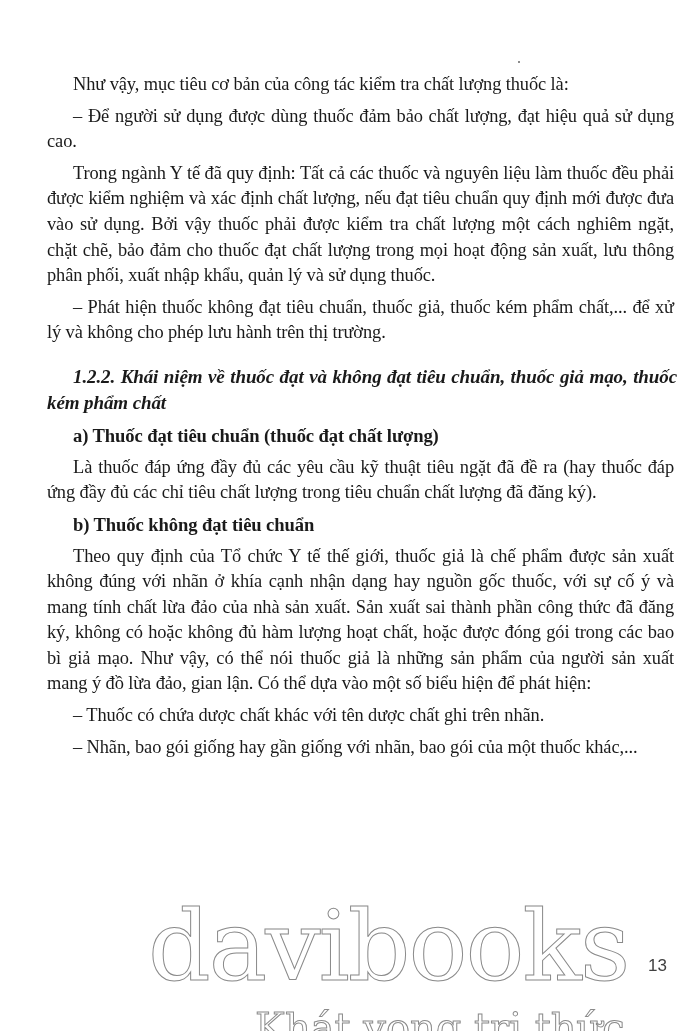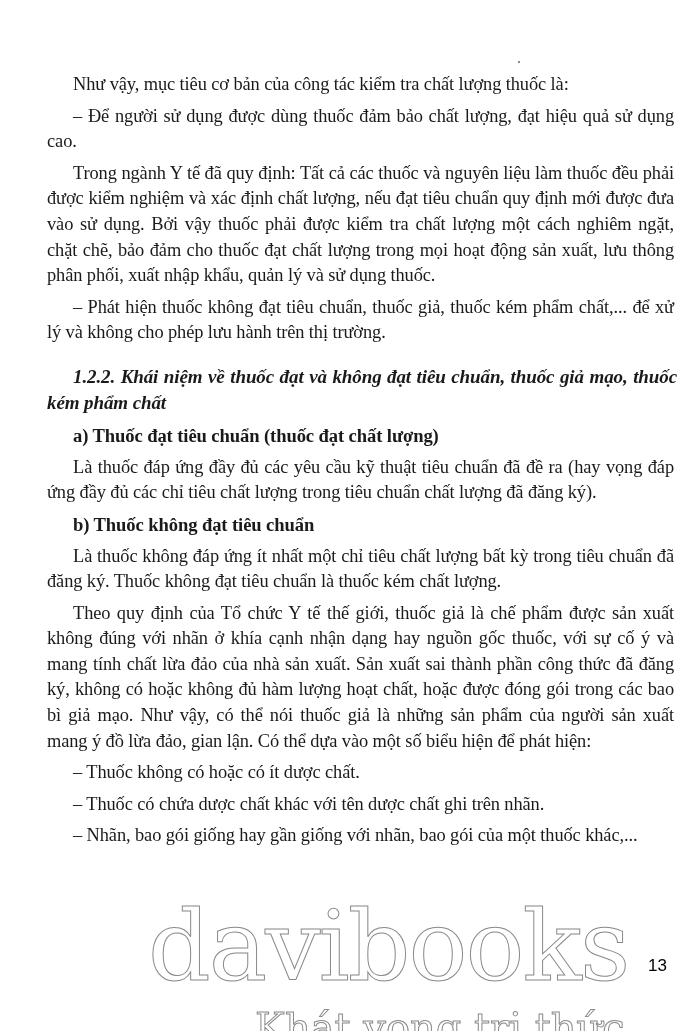--- a/index.html
+++ b/index.html
@@ -23,21 +23,21 @@
   .h-sub {
     margin: 5px 0 6px 0; text-indent: 26px;
     font-weight: bold; font-size: 18.6px;
   }
   .dot {
     position: absolute; left: 518px; top: 61px; width: 2px; height: 2px;
     background: #666; border-radius: 1px;
   }
   .page-number {
     position: absolute; right: 33px; top: 956px;
-    font-family: "Liberation Sans", sans-serif; font-size: 17px; color: #000000;
+    font-family: "Liberation Sans", sans-serif; font-size: 17px; color: #404040;
   }
   .wm-main {
     position: absolute; left: 148px; top: 897px;
     font-family: "DejaVu Serif", serif; font-size: 98px; line-height: 1;
     color: transparent; -webkit-text-stroke: 1px #8a8a8a;
     letter-spacing: -2px;
   }
   .wm-sub {
     position: absolute; left: 255px; top: 1007px;
     font-family: "DejaVu Serif", serif; font-size: 40px; line-height: 1;
@@ -51,26 +51,24 @@
 
 <div class="page">
   <p class="p">Như vậy, mục tiêu cơ bản của công tác kiểm tra chất lượng thuốc là:</p>
   <p class="p">– Để người sử dụng được dùng thuốc đảm bảo chất lượng, đạt hiệu quả sử dụng cao.</p>
   <p class="p">Trong ngành Y tế đã quy định: Tất cả các thuốc và nguyên liệu làm thuốc đều phải được kiểm nghiệm và xác định chất lượng, nếu đạt tiêu chuẩn quy định mới được đưa vào sử dụng. Bởi vậy thuốc phải được kiểm tra chất lượng một cách nghiêm ngặt, chặt chẽ, bảo đảm cho thuốc đạt chất lượng trong mọi hoạt động sản xuất, lưu thông phân phối, xuất nhập khẩu, quản lý và sử dụng thuốc.</p>
   <p class="p">– Phát hiện thuốc không đạt tiêu chuẩn, thuốc giả, thuốc kém phẩm chất,... để xử lý và không cho phép lưu hành trên thị trường.</p>
 
   <p class="h-section">1.2.2. Khái niệm về thuốc đạt và không đạt tiêu chuẩn, thuốc giả mạo, thuốc kém phẩm chất</p>
 
   <p class="h-sub">a) Thuốc đạt tiêu chuẩn (thuốc đạt chất lượng)</p>
-  <p class="p">Là thuốc đáp ứng đầy đủ các yêu cầu kỹ thuật tiêu chuẩn đã đề ra (hay vọng đáp ứng đầy đủ các chỉ tiêu chất lượng trong tiêu chuẩn chất lượng đã đăng ký).</p>
+  <p class="p">Là thuốc đáp ứng đầy đủ các yêu cầu kỹ thuật tiêu ngặt đã đề ra (hay thuốc đáp ứng đầy đủ các chỉ tiêu chất lượng trong tiêu chuẩn chất lượng đã đăng ký).</p>
 
   <p class="h-sub">b) Thuốc không đạt tiêu chuẩn</p>
-  <p class="p">Là thuốc không đáp ứng ít nhất một chỉ tiêu chất lượng bất kỳ trong tiêu chuẩn đã đăng ký. Thuốc không đạt tiêu chuẩn là thuốc kém chất lượng.</p>
 
   <p class="p">Theo quy định của Tổ chức Y tế thế giới, thuốc giả là chế phẩm được sản xuất không đúng với nhãn ở khía cạnh nhận dạng hay nguồn gốc thuốc, với sự cố ý và mang tính chất lừa đảo của nhà sản xuất. Sản xuất sai thành phần công thức đã đăng ký, không có hoặc không đủ hàm lượng hoạt chất, hoặc được đóng gói trong các bao bì giả mạo. Như vậy, có thể nói thuốc giả là những sản phẩm của người sản xuất mang ý đồ lừa đảo, gian lận. Có thể dựa vào một số biểu hiện để phát hiện:</p>
-  <p class="p">– Thuốc không có hoặc có ít dược chất.</p>
   <p class="p">– Thuốc có chứa dược chất khác với tên dược chất ghi trên nhãn.</p>
   <p class="p">– Nhãn, bao gói giống hay gần giống với nhãn, bao gói của một thuốc khác,...</p>
 </div>
 
 <div class="wm-main">davibooks</div>
 <div class="wm-sub">Khát vọng tri thức</div>
 <div class="page-number">13</div>
 
 </body></html>

